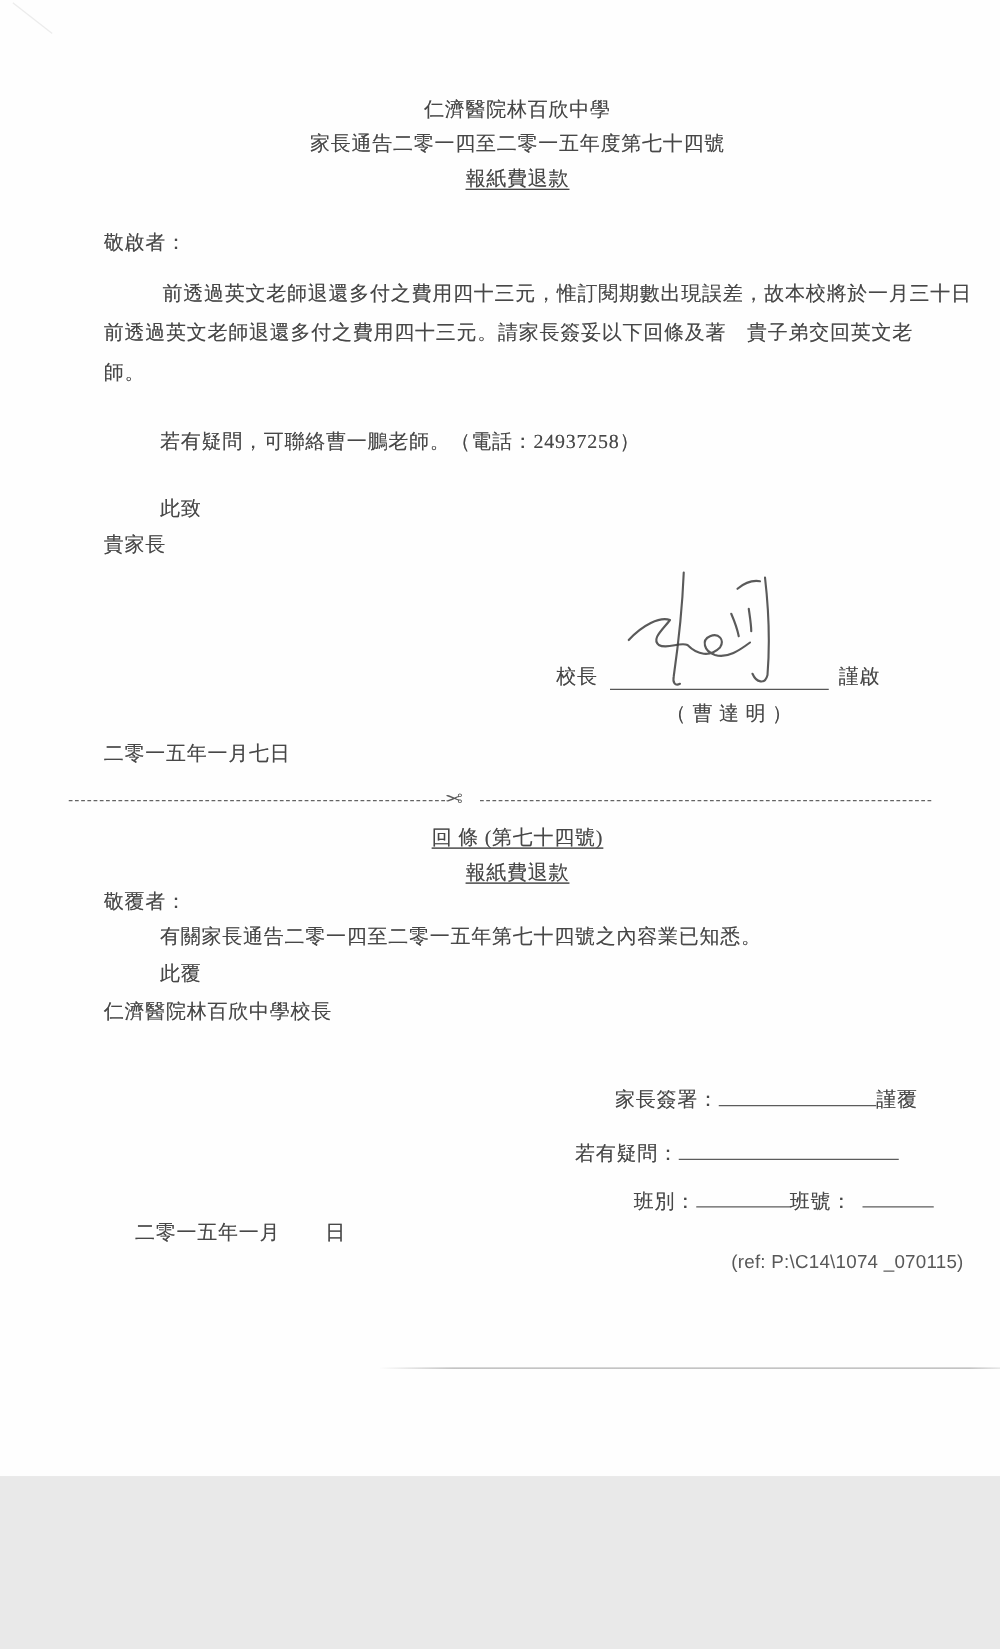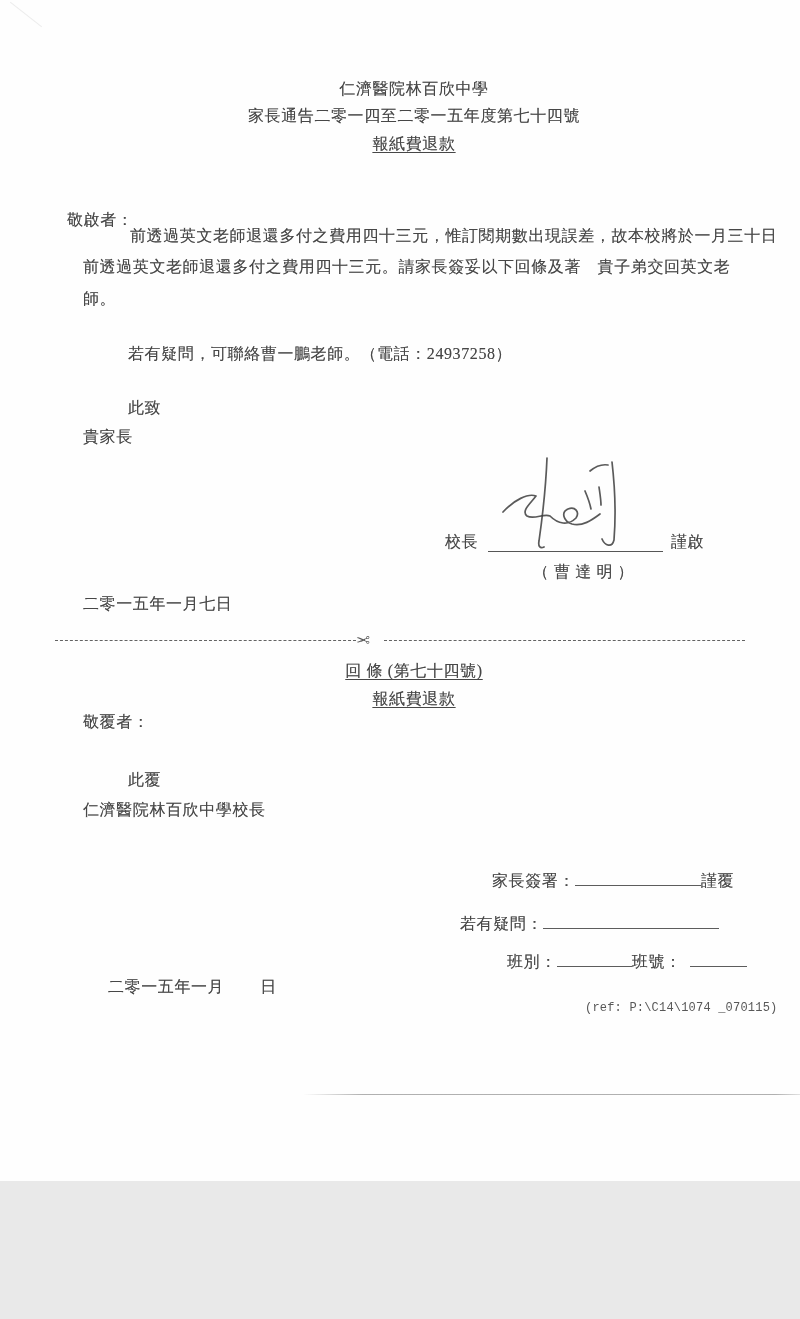--- a/index.html
+++ b/index.html
@@ -43,24 +43,24 @@
     transform:scaleX(-1);
     font-size:17px;
     color:#5a5a5a;
     font-family:"DejaVu Sans",sans-serif;
   }
   .dash-seg {
     height:0;
     border-top:1.6px dashed #636363;
   }
   .ref {
-    font-size:12px;
+    font-size:15px;
     letter-spacing:0.2px;
     color:#585858;
-    font-family:Liberation Mono, monospace;
+    font-family:Liberation Sans, sans-serif;
   }
   .scan-line {
     height:1px;
     background:linear-gradient(to right, rgba(160,160,160,0), rgba(150,150,150,0.75) 12%, rgba(150,150,150,0.75) 95%, rgba(160,160,160,0.3));
   }
   .corner-mark {
     width:40px; height:1px;
     background:#ececec;
     transform:rotate(38deg);
   }
@@ -78,21 +78,21 @@
 <body>
 
 <div class="page">
 
   <div class="abs corner-mark" style="left:6px; top:14px;"></div>
 
   <div class="abs cjk center-col" style="top:79px;">仁濟醫院林百欣中學</div>
   <div class="abs cjk center-col" style="top:106px;">家長通告二零一四至二零一五年度第七十四號</div>
   <div class="abs cjk center-col" style="top:134px;"><span class="u">報紙費退款</span></div>
 
-  <div class="abs cjk" style="left:67px; top:185px;margin-top:25px;">敬啟者：</div>
+  <div class="abs cjk" style="left:83px; top:185px;">敬啟者：</div>
   <div class="abs cjk" style="left:130px; top:226px;">前透過英文老師退還多付之費用四十三元，惟訂閱期數出現誤差，故本校將於一月三十日</div>
   <div class="abs cjk" style="left:83px; top:257px;">前透過英文老師退還多付之費用四十三元。請家長簽妥以下回條及著　貴子弟交回英文老</div>
   <div class="abs cjk" style="left:83px; top:289px;">師。</div>
   <div class="abs cjk" style="left:128px; top:344px;">若有疑問，可聯絡曹一鵬老師。（電話：24937258）</div>
   <div class="abs cjk" style="left:128px; top:398px;">此致</div>
   <div class="abs cjk" style="left:83px; top:427px;">貴家長</div>
 
   <svg class="abs signature" style="left:490px; top:455px;" width="165" height="100" viewBox="0 0 165 100">
     <path d="M57,3 C56,28 53,58 49,86 C48,91 50,94 54,92"></path>
     <path d="M13,57 C24,45 38,38 46,41 C40,49 31,56 37,61 C44,65 54,58 60,61 C68,69 78,71 86,63 C90,57 85,51 78,54 C71,57 73,66 82,69 C92,72 102,65 110,59"></path>
@@ -109,20 +109,21 @@
   <div class="abs cjk" style="left:83px; top:594px;">二零一五年一月七日</div>
 
   <div class="abs dash-seg" style="left:55px; top:640px; width:301px;"></div>
   <div class="abs" style="left:356px; top:630px;"><span class="scissors">✂</span></div>
   <div class="abs dash-seg" style="left:384px; top:640px; width:361px;"></div>
 
   <div class="abs cjk center-col" style="top:661px;"><span class="u">回 條 (第七十四號)</span></div>
   <div class="abs cjk center-col" style="top:689px;"><span class="u">報紙費退款</span></div>
 
   <div class="abs cjk" style="left:83px; top:712px;">敬覆者：</div>
+  <div class="abs cjk" style="left:128px; top:740px;">有關家長通告二零一四至二零一五年第七十四號之內容業已知悉。</div>
   <div class="abs cjk" style="left:128px; top:770px;">此覆</div>
   <div class="abs cjk" style="left:83px; top:800px;">仁濟醫院林百欣中學校長</div>
 
   <div class="abs cjk" style="left:460px; top:871px;margin-left:32px;"><span>家長簽署：</span><span class="blank" style="width:126px;"></span><span>謹覆</span></div>
 
   <div class="abs cjk" style="left:460px; top:914px;"><span>若有疑問：</span><span class="blank" style="width:176px;"></span></div>
 
   <div class="abs cjk" style="left:507px; top:952px;"><span>班別：</span><span class="blank" style="width:75px;"></span><span>班號：</span><span class="blank" style="width:57px; margin-left:8px;"></span></div>
 
   <div class="abs cjk" style="left:83px; top:977px;margin-left:25px;"><span>二零一五年一月</span><span style="display:inline-block; width:36px;"></span><span>日</span></div>

